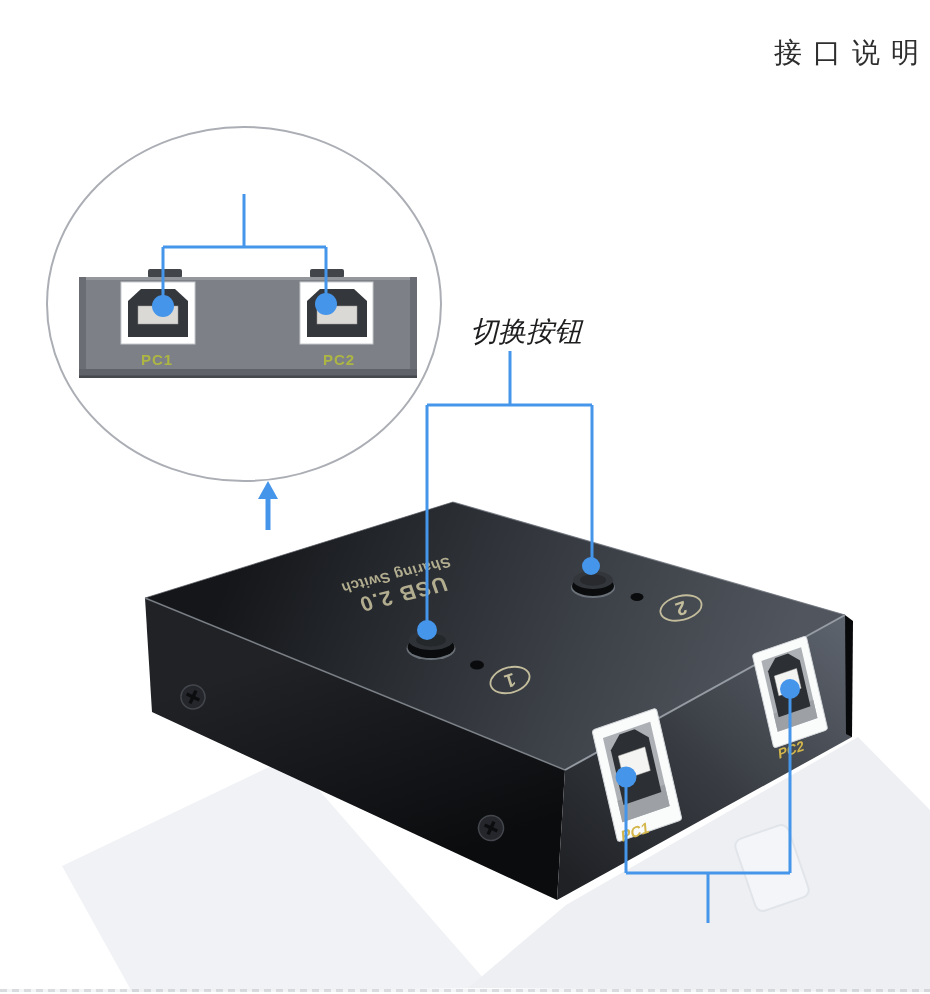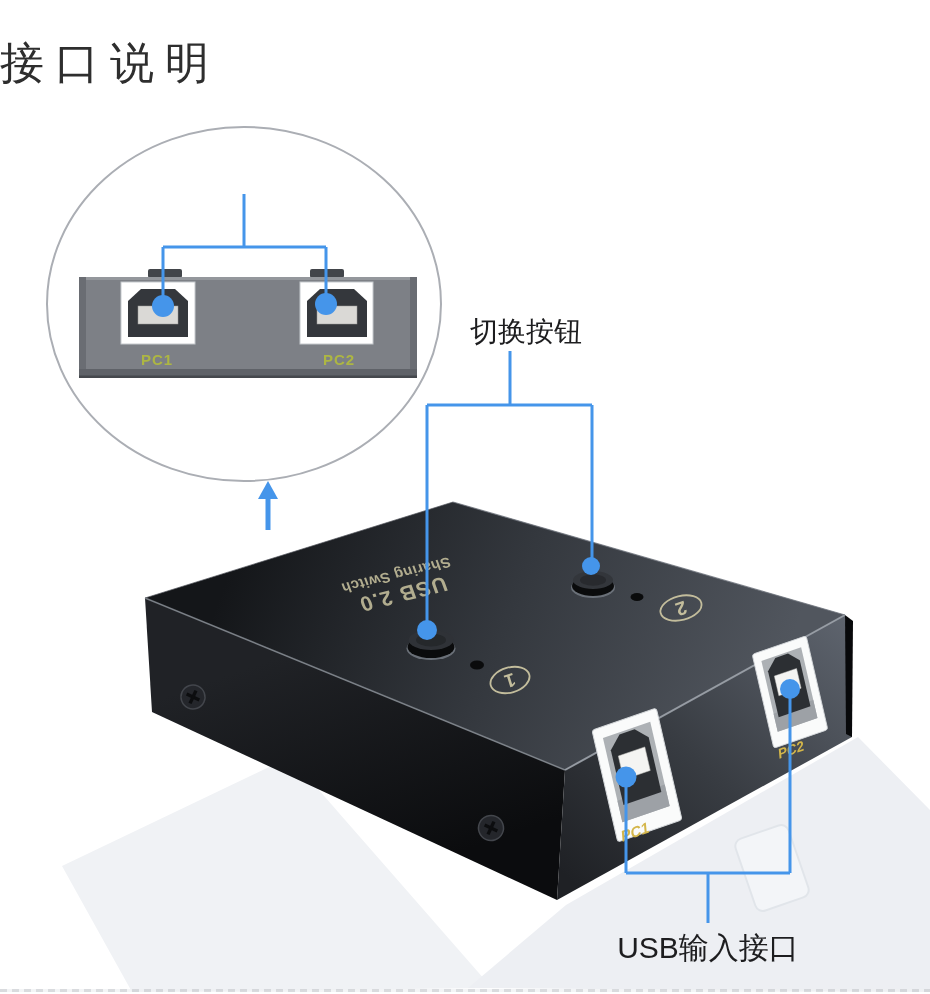--- a/index.html
+++ b/index.html
@@ -5,23 +5,23 @@
   :root{
     --accent:#4595EA; --panel-gray:#7D8086; --panel-label:#ADB643;
     --device-label:#D4B64A; --print-gold:#B2AD8F; --title:#2E2E2E; --circle-stroke:#ABAEB4;
   }
   html,body{margin:0;padding:0;background:#fff;}
   body{font-family:"Liberation Sans","DejaVu Sans",sans-serif;}
   #stage{position:relative;width:930px;height:994px;background:#fff;overflow:hidden;}
   #stage svg{position:absolute;left:0;top:0;}
   .abs{position:absolute;}
   .lbl{color:#1d1d1f;text-align:center;white-space:nowrap;}
-  #title{left:0;top:34px;width:930px;text-align:left;font-size:44px;letter-spacing:11px;color:var(--title);}
+  #title{left:0;top:34px;width:930px;text-align:right;font-size:28px;letter-spacing:11px;color:var(--title);}
   #label-output{left:124px;top:160px;width:232px;font-size:27px;}
-  #label-switch{left:420px;top:313px;width:212px;font-size:28px;}
+  #label-switch{left:420px;top:313px;width:212px;font-size:28px;font-style:italic;}
   #label-input{left:592px;top:928px;width:232px;font-size:30px;}
   .panel-port-label{width:60px;font-size:15px;font-weight:600;letter-spacing:1px;color:var(--panel-label);text-align:center;}
   #pc1-rear{left:127px;top:351px;}
   #pc2-rear{left:309px;top:351px;}
   .device-port-label{width:60px;font-size:15px;font-weight:700;color:var(--device-label);text-align:center;}
   #pc1-front{left:605px;top:823px;transform:rotate(-19deg) skewX(-14deg);}
   #pc2-front{left:761px;top:741px;transform:rotate(-19deg) skewX(-14deg) scale(.92);}
   #print-block{left:302px;top:549px;width:190px;height:58px;transform:rotate(166deg) skewX(6deg);
     color:var(--print-gold);text-align:center;line-height:1.15;}
   #print-line1{font-size:21px;font-weight:600;letter-spacing:1.5px;}
@@ -142,21 +142,20 @@
           <rect x="300" y="282" width="73" height="62" fill="#ffffff" stroke="#c6c9cd"></rect>
           <polygon points="307,301 320,289 354,289 367,301 367,337 307,337" fill="#34373c"></polygon>
           <rect x="317" y="306" width="40" height="18" fill="#dad9d6" stroke="#9a9a98" stroke-width=".5"></rect>
         </g>
       </g>
     </g>
   </svg>
 
   <div class="abs lbl txtlayer" id="title">接口说明</div>
   <div class="abs lbl txtlayer" id="label-switch">切换按钮</div>
-  <div class="abs lbl txtlayer" id="label-input">USB输入接口</div>
   <div class="abs panel-port-label txtlayer" id="pc1-rear">PC1</div>
   <div class="abs panel-port-label txtlayer" id="pc2-rear">PC2</div>
   <div class="abs txtlayer" id="print-block">
     <div id="print-line1">USB 2.0</div>
     <div id="print-line2">Sharing Switch</div>
   </div>
   <div class="abs device-port-label txtlayer" id="pc1-front">PC1</div>
   <div class="abs device-port-label txtlayer" id="pc2-front">PC2</div>
   <div class="abs ring-digit txtlayer" id="digit-1">1</div>
   <div class="abs ring-digit txtlayer" id="digit-2">2</div>

